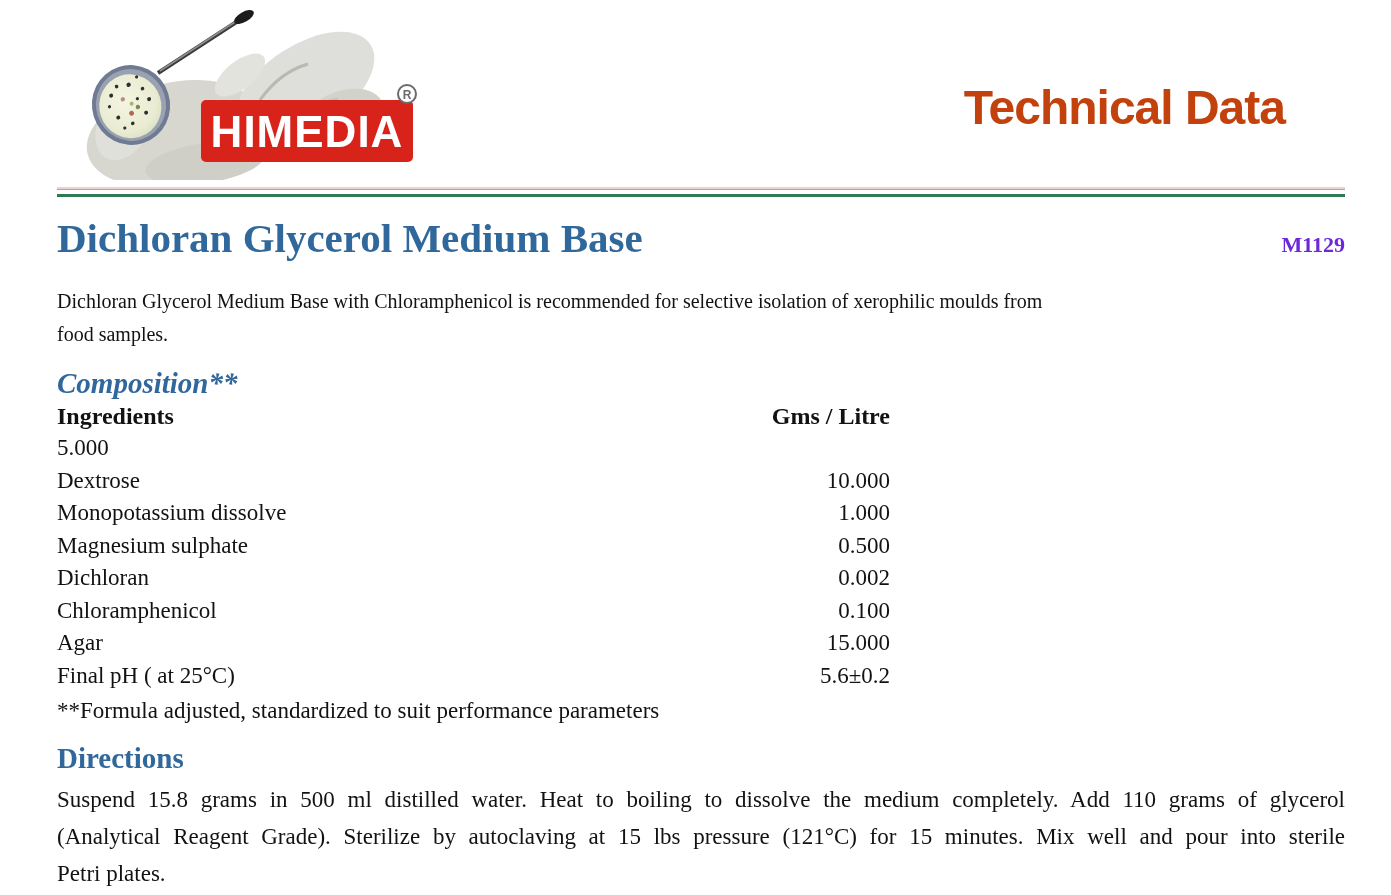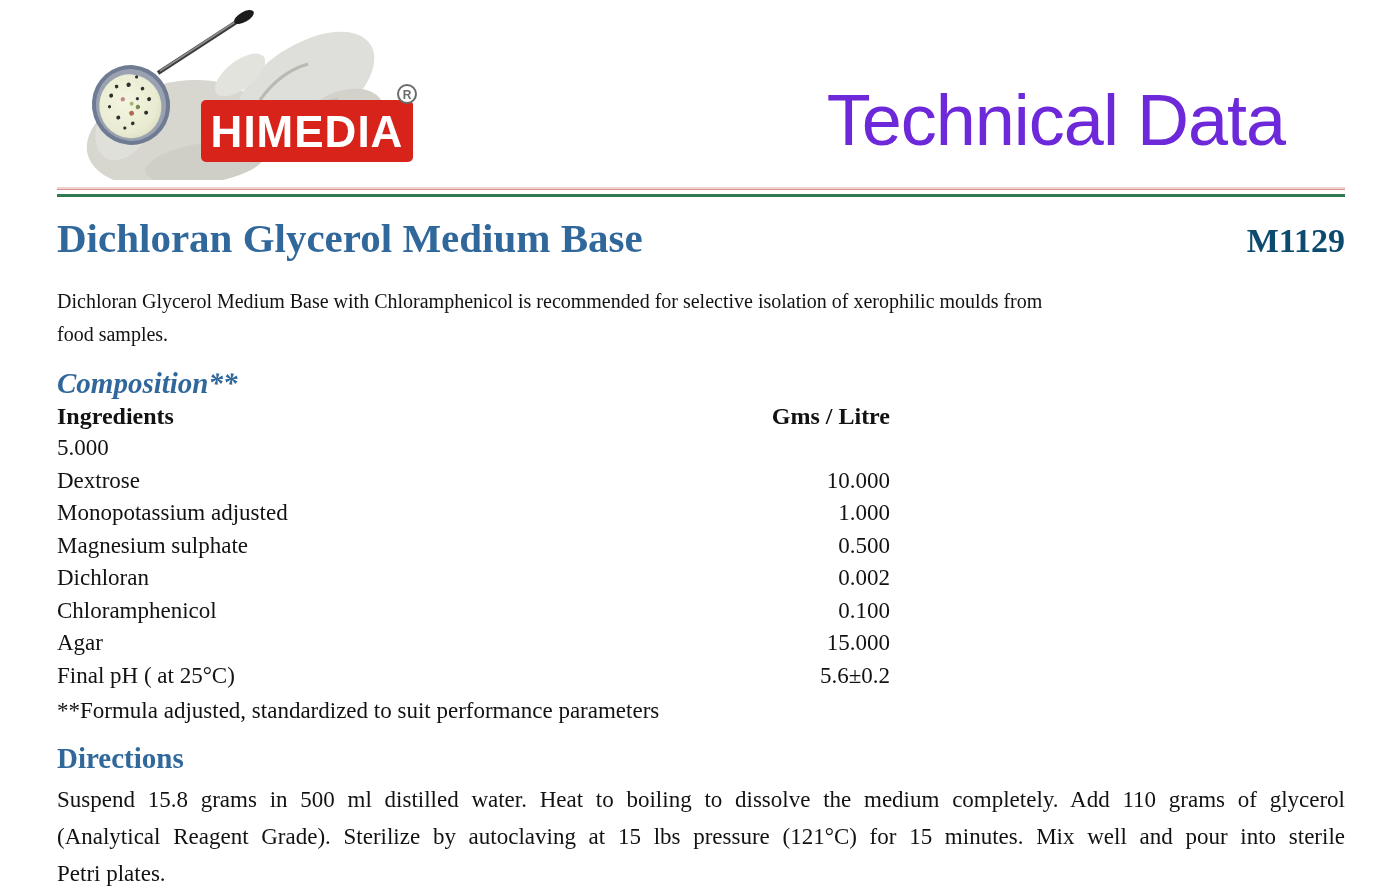--- a/index.html
+++ b/index.html
@@ -9,33 +9,33 @@
     font-family:"Liberation Serif", serif; color:#121212;
   }
   .page { position:relative; width:1391px; height:895px; padding:0 46px 0 57px; }
 
   
   .masthead { position:relative; height:180px; }
   .logo-wrap { position:absolute; left:-2px; top:5px; width:365px; height:175px; }
   .td-title {
     position:absolute; top:84px; right:60px;
     font-family:"Liberation Sans", sans-serif;
-    font-size:72px; font-weight:400; letter-spacing:-1px;
-    color:#6d28d9; line-height:1;
+    font-size:48px; font-weight:700; letter-spacing:-1px;
+    color:#c2410c; line-height:1;
   }
 
   
   .tricolor { margin-top:7px; }
   .rule-red   { height:3px; background:#a93c33; border-top:2px solid #eed3cf; border-bottom:1px solid #d8938c; }
   .rule-green { height:3px; background:#2f7a55; margin-top:4px; }
 
   
   .title-row { display:flex; justify-content:space-between; align-items:baseline; margin-top:21px; line-height:1;text-align:right; }
   .doc-title { font-size:41px; font-weight:bold; color:#31689b; }
-  .doc-code  { font-size:34px; font-weight:bold; color:#0c4a6e; }
+  .doc-code  { font-size:22px; font-weight:bold; color:#6d28d9; }
 
   
   .description { margin-top:26px; font-size:20px; line-height:33px; }
 
   .section-heading { font-size:29px; font-weight:bold; color:#31689b; line-height:1.1; }
   .comp-heading { margin-top:17px;font-style:italic; }
 
   .comp-table { width:833px; font-size:23px; }
   .trow { display:flex; justify-content:space-between; line-height:32.5px; }
   .trow.thead { font-weight:bold; font-size:24px; margin-top:0; }
@@ -142,21 +142,21 @@
       <span class="tval">Gms / Litre</span>
     </div>
     <div class="trow">
       <span class="tval">5.000</span>
     </div>
     <div class="trow">
       <span class="tname">Dextrose</span>
       <span class="tval">10.000</span>
     </div>
     <div class="trow">
-      <span class="tname">Monopotassium adjusted</span>
+      <span class="tname">Monopotassium dissolve</span>
       <span class="tval">1.000</span>
     </div>
     <div class="trow">
       <span class="tname">Magnesium sulphate</span>
       <span class="tval">0.500</span>
     </div>
     <div class="trow">
       <span class="tname">Dichloran</span>
       <span class="tval">0.002</span>
     </div>

